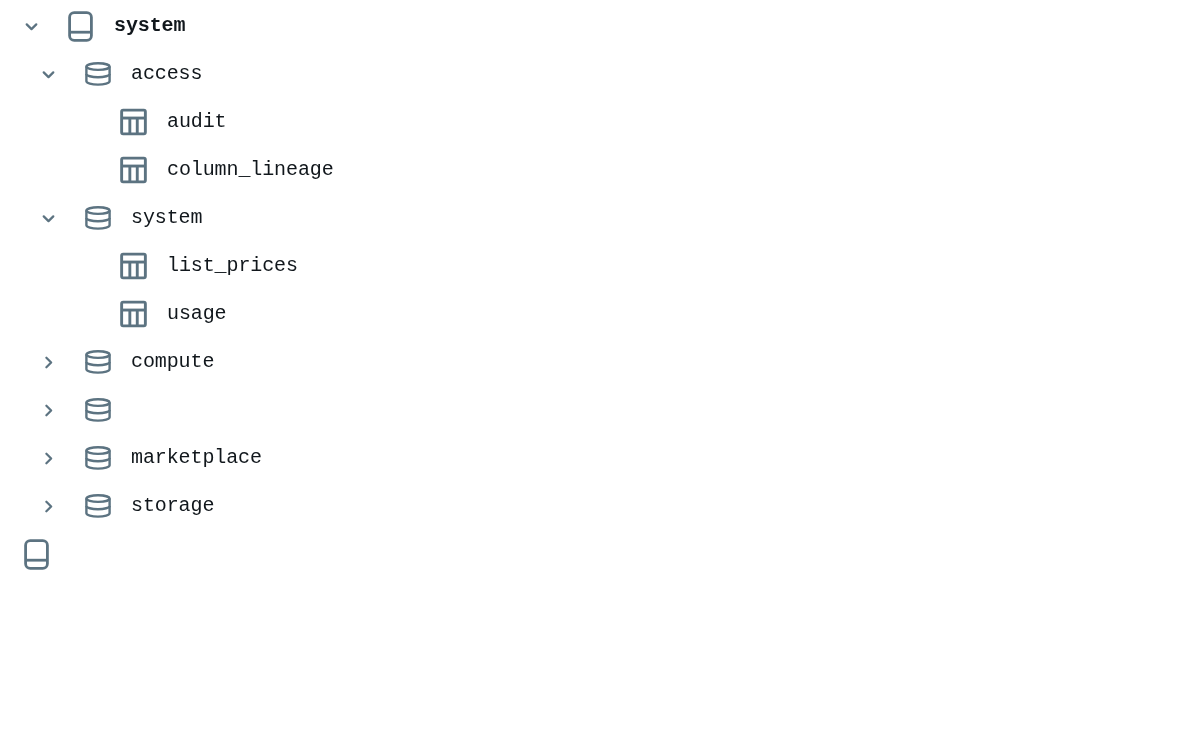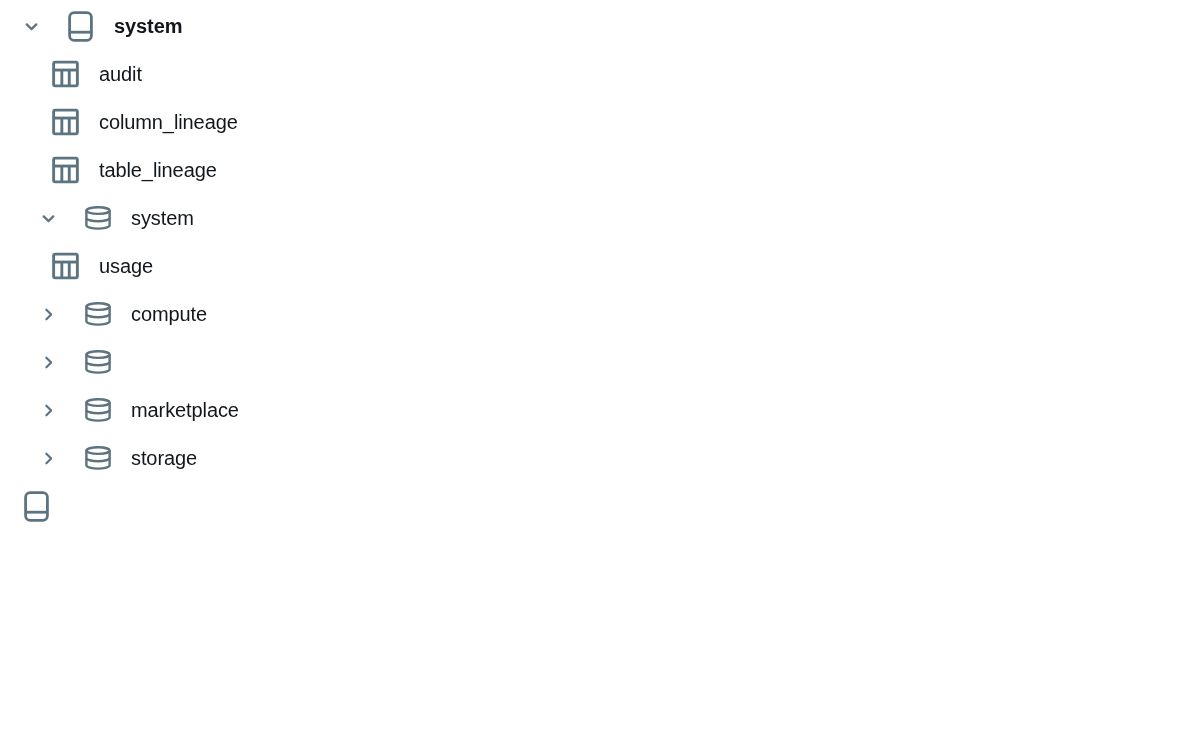--- a/index.html
+++ b/index.html
@@ -14,24 +14,25 @@
     font-family: "Liberation Sans", "DejaVu Sans", sans-serif;
   }
   .tree {
     padding-top: 2px;
   }
   .row {
     display: flex;
     align-items: center;
     height: 48px;
     cursor: pointer;
+    font-family: Liberation Mono, monospace;
   }
   .row.l0 { padding-left: 23px; }
   .row.l1 { padding-left: 40px; }
-  .row.l2 { padding-left: 52px; }
+  .row.l2 { padding-left: 120px; }
   .chev {
     width: 17px;
     height: 17px;
     margin-right: 27px;
     flex: none;
     display: flex;
     align-items: center;
     justify-content: center;
     color: var(--chevron-color, #5c7381);
   }
@@ -68,20 +69,35 @@
         </svg>
       </span>
       <span class="icon">
         <svg width="25" height="31" viewBox="0 0 25 31" fill="none" stroke="currentColor" stroke-width="2.8">
           <rect x="1.6" y="1.6" width="21.8" height="27.8" rx="4.6"></rect>
           <line x1="1.6" y1="21.2" x2="23.4" y2="21.2"></line>
         </svg>
       </span>
       <span class="label bold">system</span>
     </div>
+    <div class="row l1">
+      <span class="chev">
+        <svg width="17" height="17" viewBox="0 0 16 16" fill="none" stroke="currentColor" stroke-width="2.1" stroke-linecap="round" stroke-linejoin="round">
+          <path d="M3.5 6 L8 10.5 L12.5 6"></path>
+        </svg>
+      </span>
+      <span class="icon">
+        <svg width="26" height="24" viewBox="0 0 26 24" fill="none" stroke="currentColor" stroke-width="2.4">
+          <ellipse cx="13" cy="4.6" rx="11.6" ry="3.3"></ellipse>
+          <path d="M24.6 4.6 V19.2 C24.6 21 19.4 22.6 13 22.6 S1.4 21 1.4 19.2 V4.6"></path>
+          <path d="M24.6 11.9 C24.6 13.7 19.4 15.3 13 15.3 S1.4 13.7 1.4 11.9"></path>
+        </svg>
+      </span>
+      <span class="label">access</span>
+    </div>
     <div class="row l2">
       <span class="icon">
         <svg width="28" height="28" viewBox="0 0 28 28" fill="none" stroke="currentColor" stroke-width="3">
           <rect x="1.7" y="1.7" width="24.6" height="24.6" rx="1.6"></rect>
           <line x1="1.7" y1="9.9" x2="26.3" y2="9.9"></line>
           <line x1="10.2" y1="9.9" x2="10.2" y2="26.3"></line>
           <line x1="17.9" y1="9.9" x2="17.9" y2="26.3"></line>
         </svg>
       </span>
       <span class="label">audit</span>
@@ -90,45 +106,45 @@
       <span class="icon">
         <svg width="28" height="28" viewBox="0 0 28 28" fill="none" stroke="currentColor" stroke-width="3">
           <rect x="1.7" y="1.7" width="24.6" height="24.6" rx="1.6"></rect>
           <line x1="1.7" y1="9.9" x2="26.3" y2="9.9"></line>
           <line x1="10.2" y1="9.9" x2="10.2" y2="26.3"></line>
           <line x1="17.9" y1="9.9" x2="17.9" y2="26.3"></line>
         </svg>
       </span>
       <span class="label">column_lineage</span>
     </div>
-    <div class="row l2">
-      <span class="icon">
-        <svg width="28" height="28" viewBox="0 0 28 28" fill="none" stroke="currentColor" stroke-width="3">
-          <rect x="1.7" y="1.7" width="24.6" height="24.6" rx="1.6"></rect>
-          <line x1="1.7" y1="9.9" x2="26.3" y2="9.9"></line>
-          <line x1="10.2" y1="9.9" x2="10.2" y2="26.3"></line>
-          <line x1="17.9" y1="9.9" x2="17.9" y2="26.3"></line>
-        </svg>
-      </span>
-      <span class="label">table_lineage</span>
-    </div>
     <div class="row l1">
       <span class="chev">
         <svg width="17" height="17" viewBox="0 0 16 16" fill="none" stroke="currentColor" stroke-width="2.1" stroke-linecap="round" stroke-linejoin="round">
           <path d="M3.5 6 L8 10.5 L12.5 6"></path>
         </svg>
       </span>
       <span class="icon">
         <svg width="26" height="24" viewBox="0 0 26 24" fill="none" stroke="currentColor" stroke-width="2.4">
           <ellipse cx="13" cy="4.6" rx="11.6" ry="3.3"></ellipse>
           <path d="M24.6 4.6 V19.2 C24.6 21 19.4 22.6 13 22.6 S1.4 21 1.4 19.2 V4.6"></path>
           <path d="M24.6 11.9 C24.6 13.7 19.4 15.3 13 15.3 S1.4 13.7 1.4 11.9"></path>
         </svg>
       </span>
       <span class="label">system</span>
+    </div>
+    <div class="row l2">
+      <span class="icon">
+        <svg width="28" height="28" viewBox="0 0 28 28" fill="none" stroke="currentColor" stroke-width="3">
+          <rect x="1.7" y="1.7" width="24.6" height="24.6" rx="1.6"></rect>
+          <line x1="1.7" y1="9.9" x2="26.3" y2="9.9"></line>
+          <line x1="10.2" y1="9.9" x2="10.2" y2="26.3"></line>
+          <line x1="17.9" y1="9.9" x2="17.9" y2="26.3"></line>
+        </svg>
+      </span>
+      <span class="label">list_prices</span>
     </div>
     <div class="row l2">
       <span class="icon">
         <svg width="28" height="28" viewBox="0 0 28 28" fill="none" stroke="currentColor" stroke-width="3">
           <rect x="1.7" y="1.7" width="24.6" height="24.6" rx="1.6"></rect>
           <line x1="1.7" y1="9.9" x2="26.3" y2="9.9"></line>
           <line x1="10.2" y1="9.9" x2="10.2" y2="26.3"></line>
           <line x1="17.9" y1="9.9" x2="17.9" y2="26.3"></line>
         </svg>
       </span>

